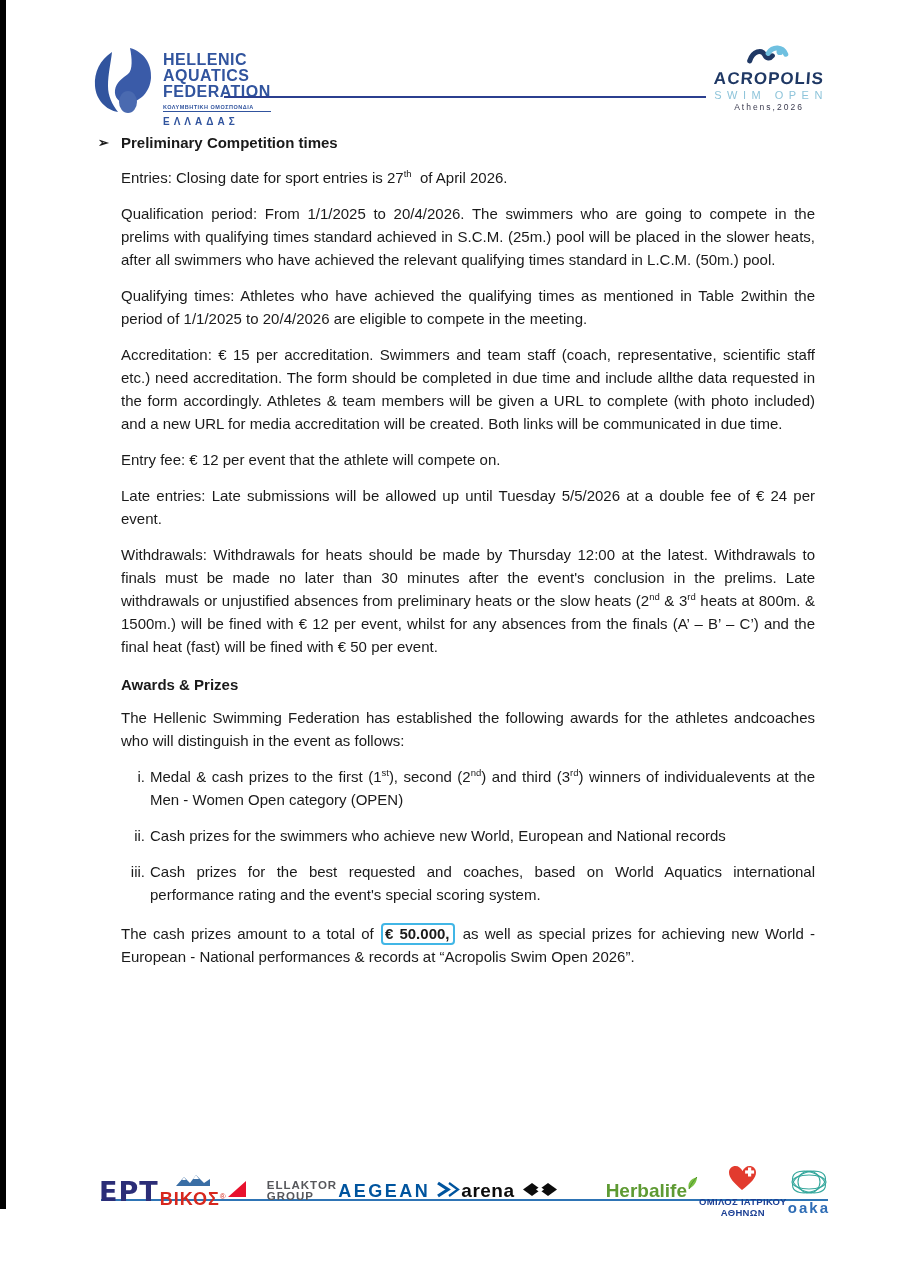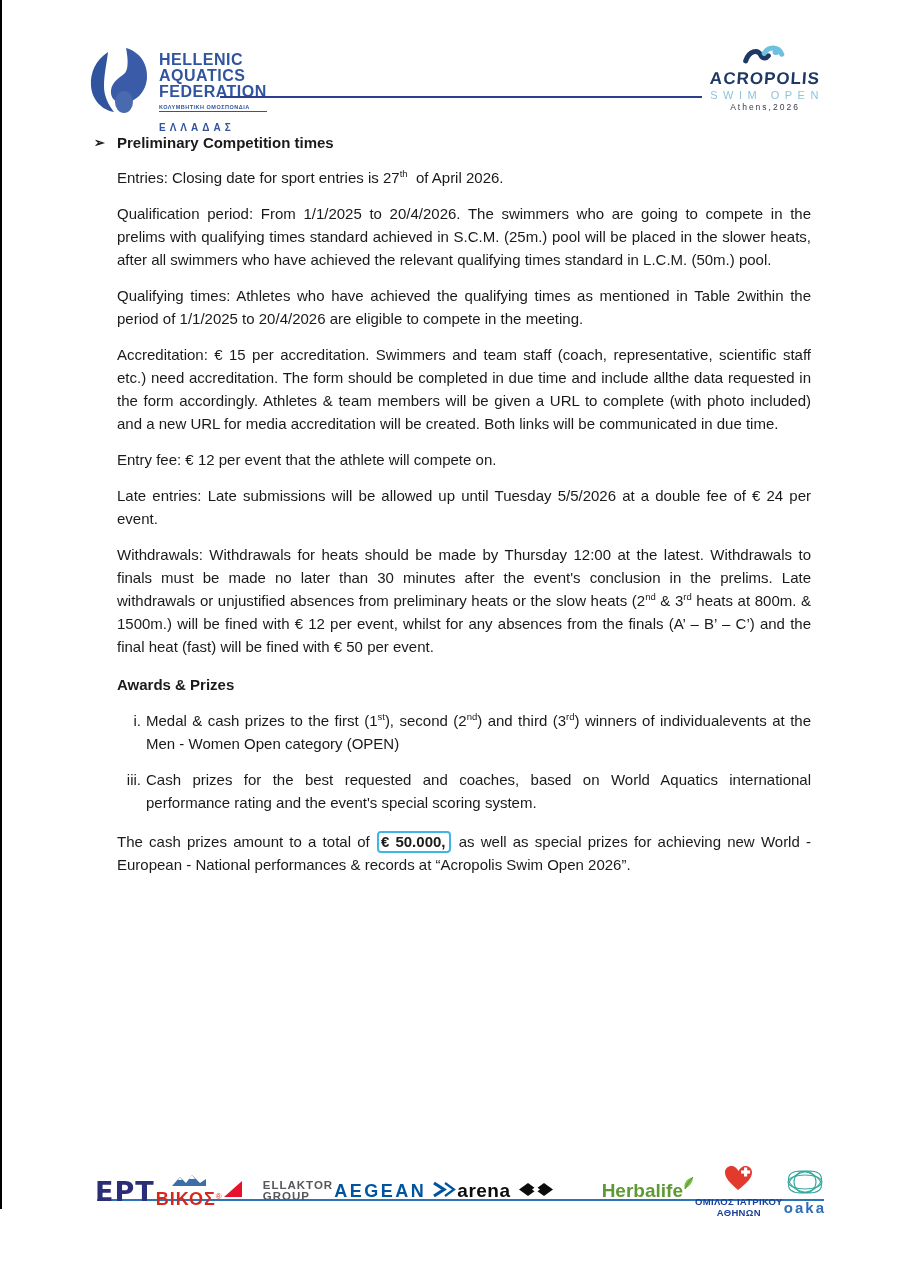--- a/index.html
+++ b/index.html
@@ -9,29 +9,29 @@
     background: #ffffff;
     font-family: "Liberation Sans", sans-serif;
     color: #1a1a1a;
     position: relative;
     overflow: hidden;
   }
   .page {
     position: relative;
     width: 908px; height: 1209px;
     background: #fff;
-    border-left: 2px solid #000000;
+    border-left: 6px solid #000000;
   }
 
   
   .haf-logo { position: absolute; left: 86px; top: 46px; display: flex; gap: 9px; align-items: flex-start; }
   .haf-text { display: flex; flex-direction: column; color: #31549e; padding-top: 6px; }
   .haf-line { font-size: 16px; font-weight: 700; letter-spacing: 0.5px; line-height: 16px; }
   .haf-greek-small { font-size: 5.5px; font-weight: 700; color: #31549e; margin-top: 4px; border-bottom: 1px solid #31549e; padding-bottom: 1px; letter-spacing: 0.5px; }
-  .haf-greek-large { font-size: 10px; font-weight: 700; letter-spacing: 4px; margin-top: 10px; }
+  .haf-greek-large { font-size: 10px; font-weight: 700; letter-spacing: 4px; margin-top: 4px; }
   .header-rule { position: absolute; left: 218px; top: 96px; width: 482px; border-top: 2px solid #2b3f8f; }
   .acropolis { position: absolute; left: 696px; top: 44px; width: 134px; text-align: center; }
   .acro-title { font-size: 17px; font-weight: 800; color: #1f3864; letter-spacing: 1px; line-height: 18px; transform: skewX(-4deg); }
   .acro-sub { font-size: 11px; font-weight: 400; color: #8ec4da; letter-spacing: 5.5px; line-height: 14px; margin-left: 4px; }
   .acro-loc { font-size: 8.5px; color: #3b3b4f; letter-spacing: 2px; line-height: 11px; }
 
   
   .content { position: absolute; left: 92px; top: 131px; width: 717px; font-size: 15px; line-height: 23px; }
   .section-heading { display: flex; font-weight: 700; }
   .bullet { width: 23px; flex: none; font-size: 13px; }
@@ -123,27 +123,32 @@
     <p class="para"><span class="lead">Accreditation:</span><span> € 15 per accreditation. Swimmers and team staff (coach, representative, scientific staff etc.) need accreditation. The form should be completed in due time and include allthe data requested in the form accordingly. Athletes &amp; team members will be given a URL to complete (with photo included) and a new URL for media accreditation will be created. Both links will be communicated in due time.</span></p>
 
     <p class="para"><span class="lead">Entry fee:</span><span> € 12 per event that the athlete will compete on.</span></p>
 
     <p class="para"><span class="lead">Late entries:</span><span> Late submissions will be allowed up until Tuesday 5/5/2026 at a double fee of € 24 per event.</span></p>
 
     <p class="para"><span class="lead">Withdrawals:</span><span> Withdrawals for heats should be made by Thursday 12:00 at the latest. Withdrawals to finals must be made no later than 30 minutes after the event's conclusion in the prelims. Late withdrawals or unjustified absences from preliminary heats or the slow heats (2</span><sup>nd</sup><span> &amp; 3</span><sup>rd</sup><span> heats at 800m. &amp; 1500m.) will be fined with € 12 per event, whilst for any absences from the finals (A’ – B’ – C’) and the final heat (fast) will be fined with € 50 per event.</span></p>
 
     <div class="subhead">Awards &amp; Prizes</div>
 
+    <p class="intro">The Hellenic Swimming Federation has established the following awards for the athletes andcoaches who will distinguish in the event as follows:</p>
 
     <div class="rlist">
       <div class="rlist-item">
         <span class="rlist-marker">i.</span>
         <span class="rlist-text"><span class="lead">Medal &amp; cash prizes</span><span> to the first (1</span><sup>st</sup><span>), second (2</span><sup>nd</sup><span>) and third (3</span><sup>rd</sup><span>) winners of individualevents at the Men - Women Open category (OPEN)</span></span>
       </div>
       <div class="rlist-item">
+        <span class="rlist-marker">ii.</span>
+        <span class="rlist-text"><span class="lead">Cash prizes</span><span> for the swimmers who achieve new World, European and National records</span></span>
+      </div>
+      <div class="rlist-item">
         <span class="rlist-marker">iii.</span>
         <span class="rlist-text"><span class="lead">Cash prizes</span><span> for the best requested and coaches, based on World Aquatics international performance rating and the event's special scoring system.</span></span>
       </div>
     </div>
 
     <p class="closing"><span>The cash prizes amount to a total of </span><span class="money-box">€ 50.000,</span><span> as well as special prizes for achieving new World - European - National performances &amp; records at “Acropolis Swim Open 2026”.</span></p>
 
   </div>
 
   <div class="footer-rule"></div>

